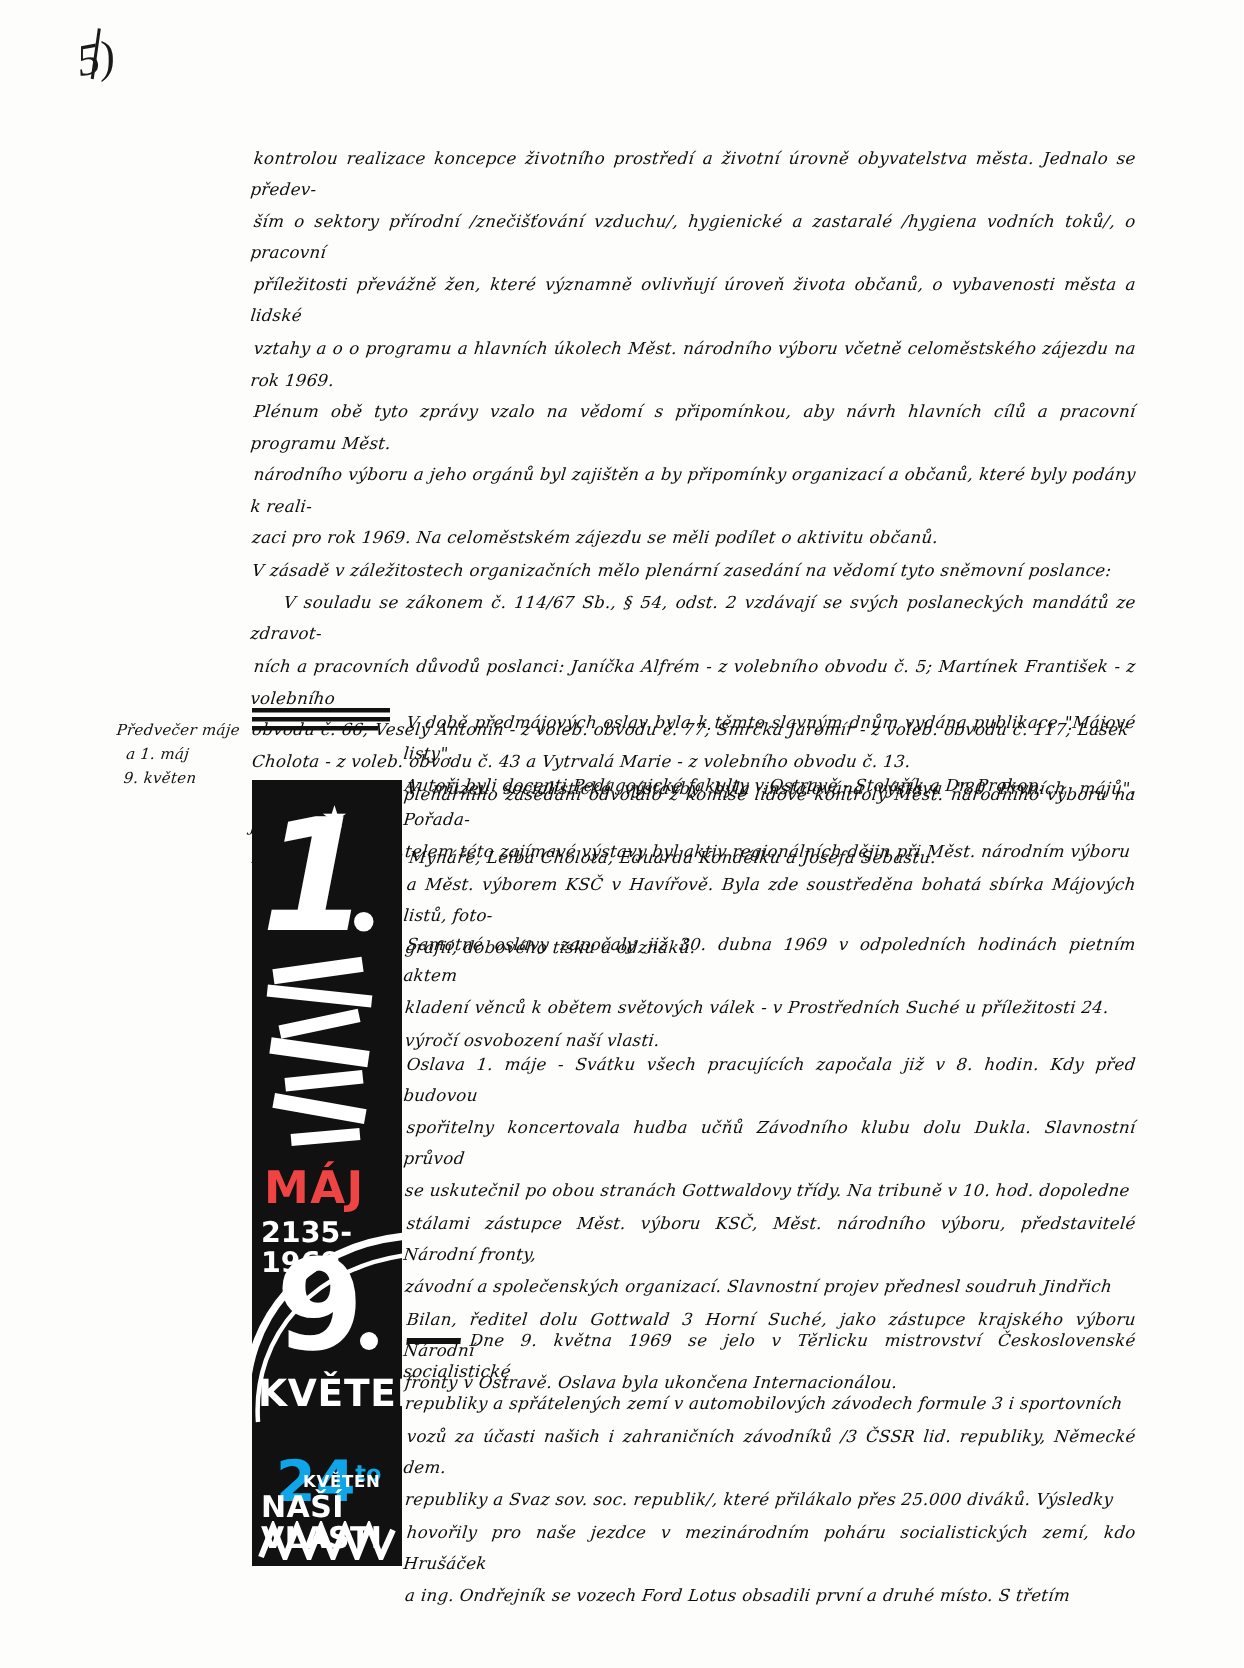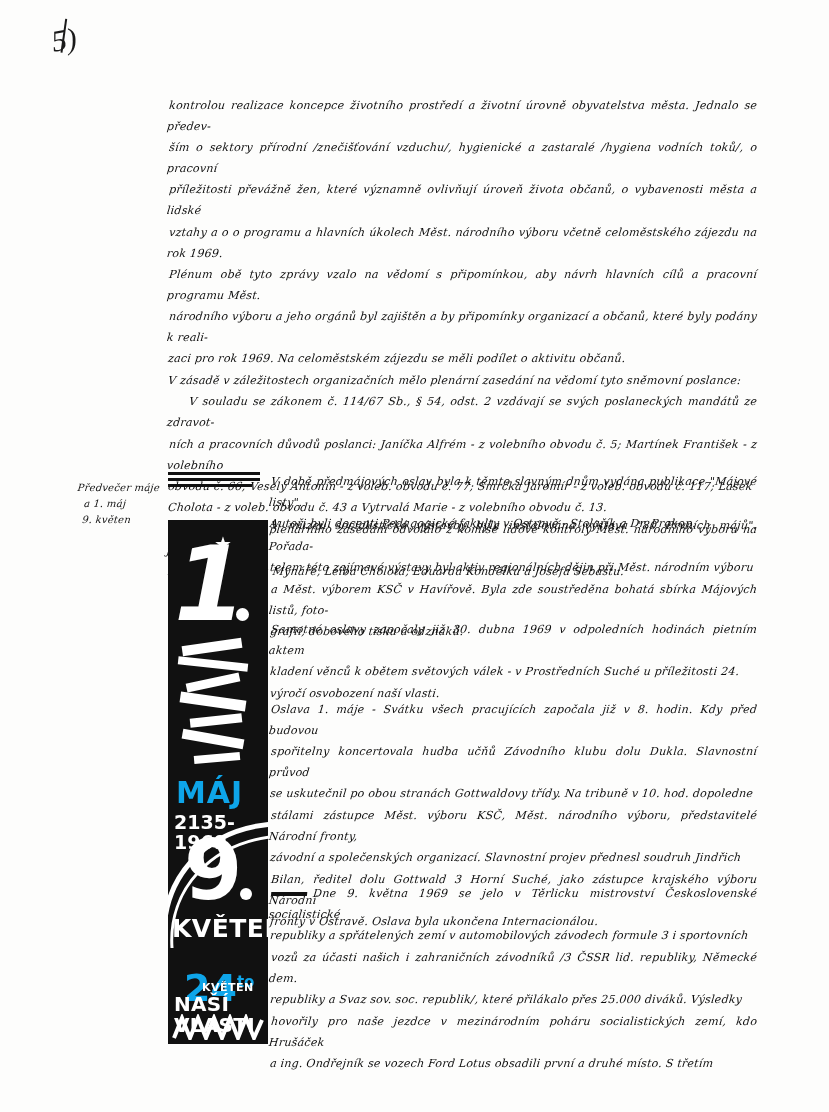--- a/index.html
+++ b/index.html
@@ -189,21 +189,21 @@
   .p-figure .f4 { left: 4px;  top: 58px; width: 66px; height: 11px; transform: rotate(8deg); }
   .p-figure .f5 { left: 14px; top: 78px; width: 52px; height: 9px;  transform: rotate(-6deg); }
   .p-figure .f6 { left: 6px;  top: 96px; width: 62px; height: 10px; transform: rotate(10deg); }
   .p-figure .f7 { left: 18px; top: 116px; width: 46px; height: 8px; transform: rotate(-5deg); }
 
   .p-maj {
     position: absolute;
     left: 8px;
     top: 258px;
     width: 86px;
-    color: #0ea5e9;
+    color: #ef4444;
     font-family: "DejaVu Sans", sans-serif;
     font-weight: bold;
     font-size: 30px;
     line-height: 30px;
     letter-spacing: 1px;
   }
   .p-years {
     position: absolute;
     left: 6px;
     top: 292px;

